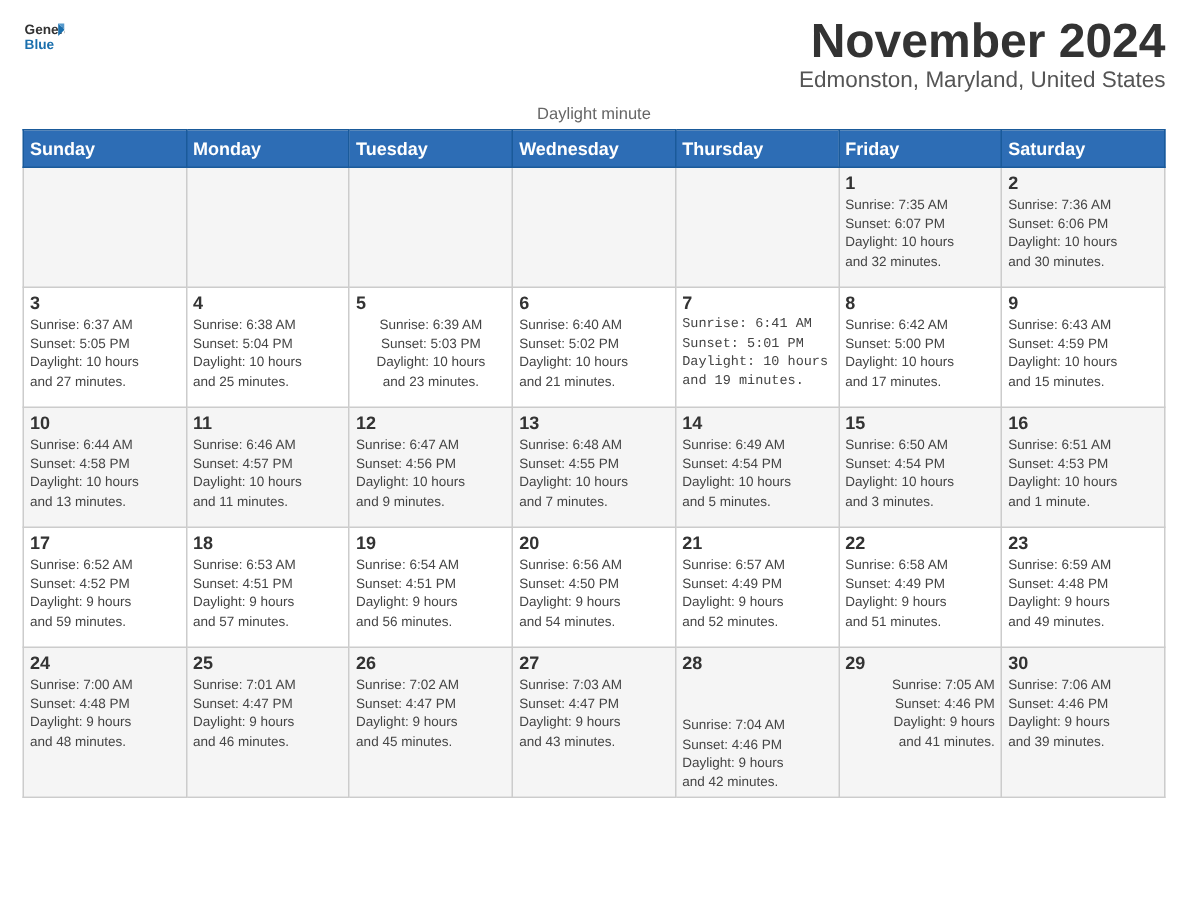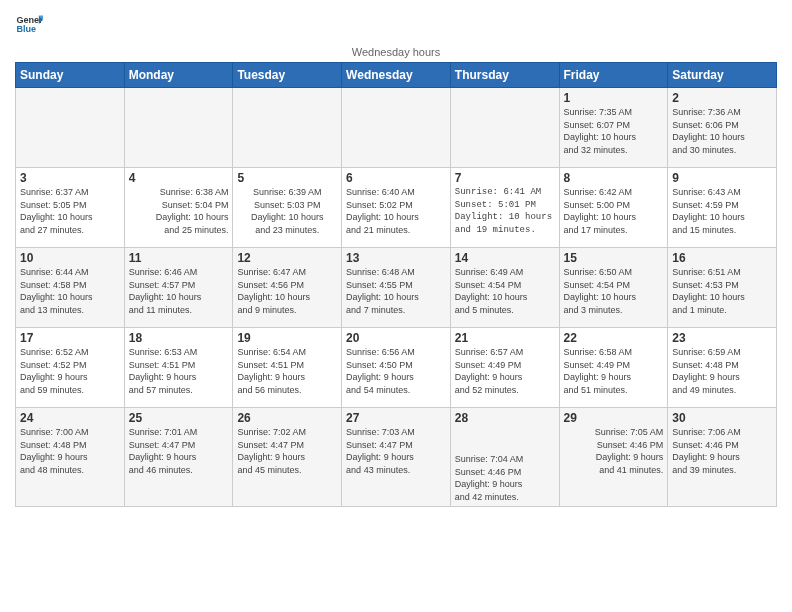--- a/index.html
+++ b/index.html
@@ -55,23 +55,27 @@
 <div class="page">
   <div class="header">
     <div class="logo">
       <svg class="logo-icon" viewBox="0 0 40 40" xmlns="http://www.w3.org/2000/svg">
         <text x="2" y="18" font-size="13" font-weight="bold" fill="#333" font-family="Arial">General</text>
         <text x="2" y="32" font-size="13" font-weight="bold" fill="#1a6fad" font-family="Arial">Blue</text>
         <polygon points="34,8 40,14 34,20" fill="#1a6fad"></polygon>
         <polygon points="34,8 40,8 40,14" fill="#5599cc"></polygon>
       </svg>
     </div>
+    <div class="title-block">
+      <div class="main-title">November 2024</div>
+      <div class="subtitle">Edmonston, Maryland, United States</div>
+    </div>
   </div>
 
-  <div class="daylight-note">Wednesday hours</div>
+  <div class="daylight-note">Daylight minute</div>
 
   <table>
     <thead>
       <tr>
         <th>Sunday</th>
         <th>Monday</th>
         <th>Tuesday</th>
         <th>Wednesday</th>
         <th>Thursday</th>
         <th>Friday</th>
@@ -103,21 +107,21 @@
         <tr>
           <td>
             <span class="day-num">3</span>
             <div class="day-info" style="white-space: pre-line;">Sunrise: 6:37 AM
 Sunset: 5:05 PM
 Daylight: 10 hours
 and 27 minutes.</div>
           </td>
           <td>
             <span class="day-num">4</span>
-            <div class="day-info" style="white-space: pre-line; text-align: right;">Sunrise: 6:38 AM
+            <div class="day-info" style="white-space: pre-line;">Sunrise: 6:38 AM
 Sunset: 5:04 PM
 Daylight: 10 hours
 and 25 minutes.</div>
           </td>
           <td>
             <span class="day-num">5</span>
             <div class="day-info" style="white-space: pre-line; text-align: center;">Sunrise: 6:39 AM
 Sunset: 5:03 PM
 Daylight: 10 hours
 and 23 minutes.</div>

